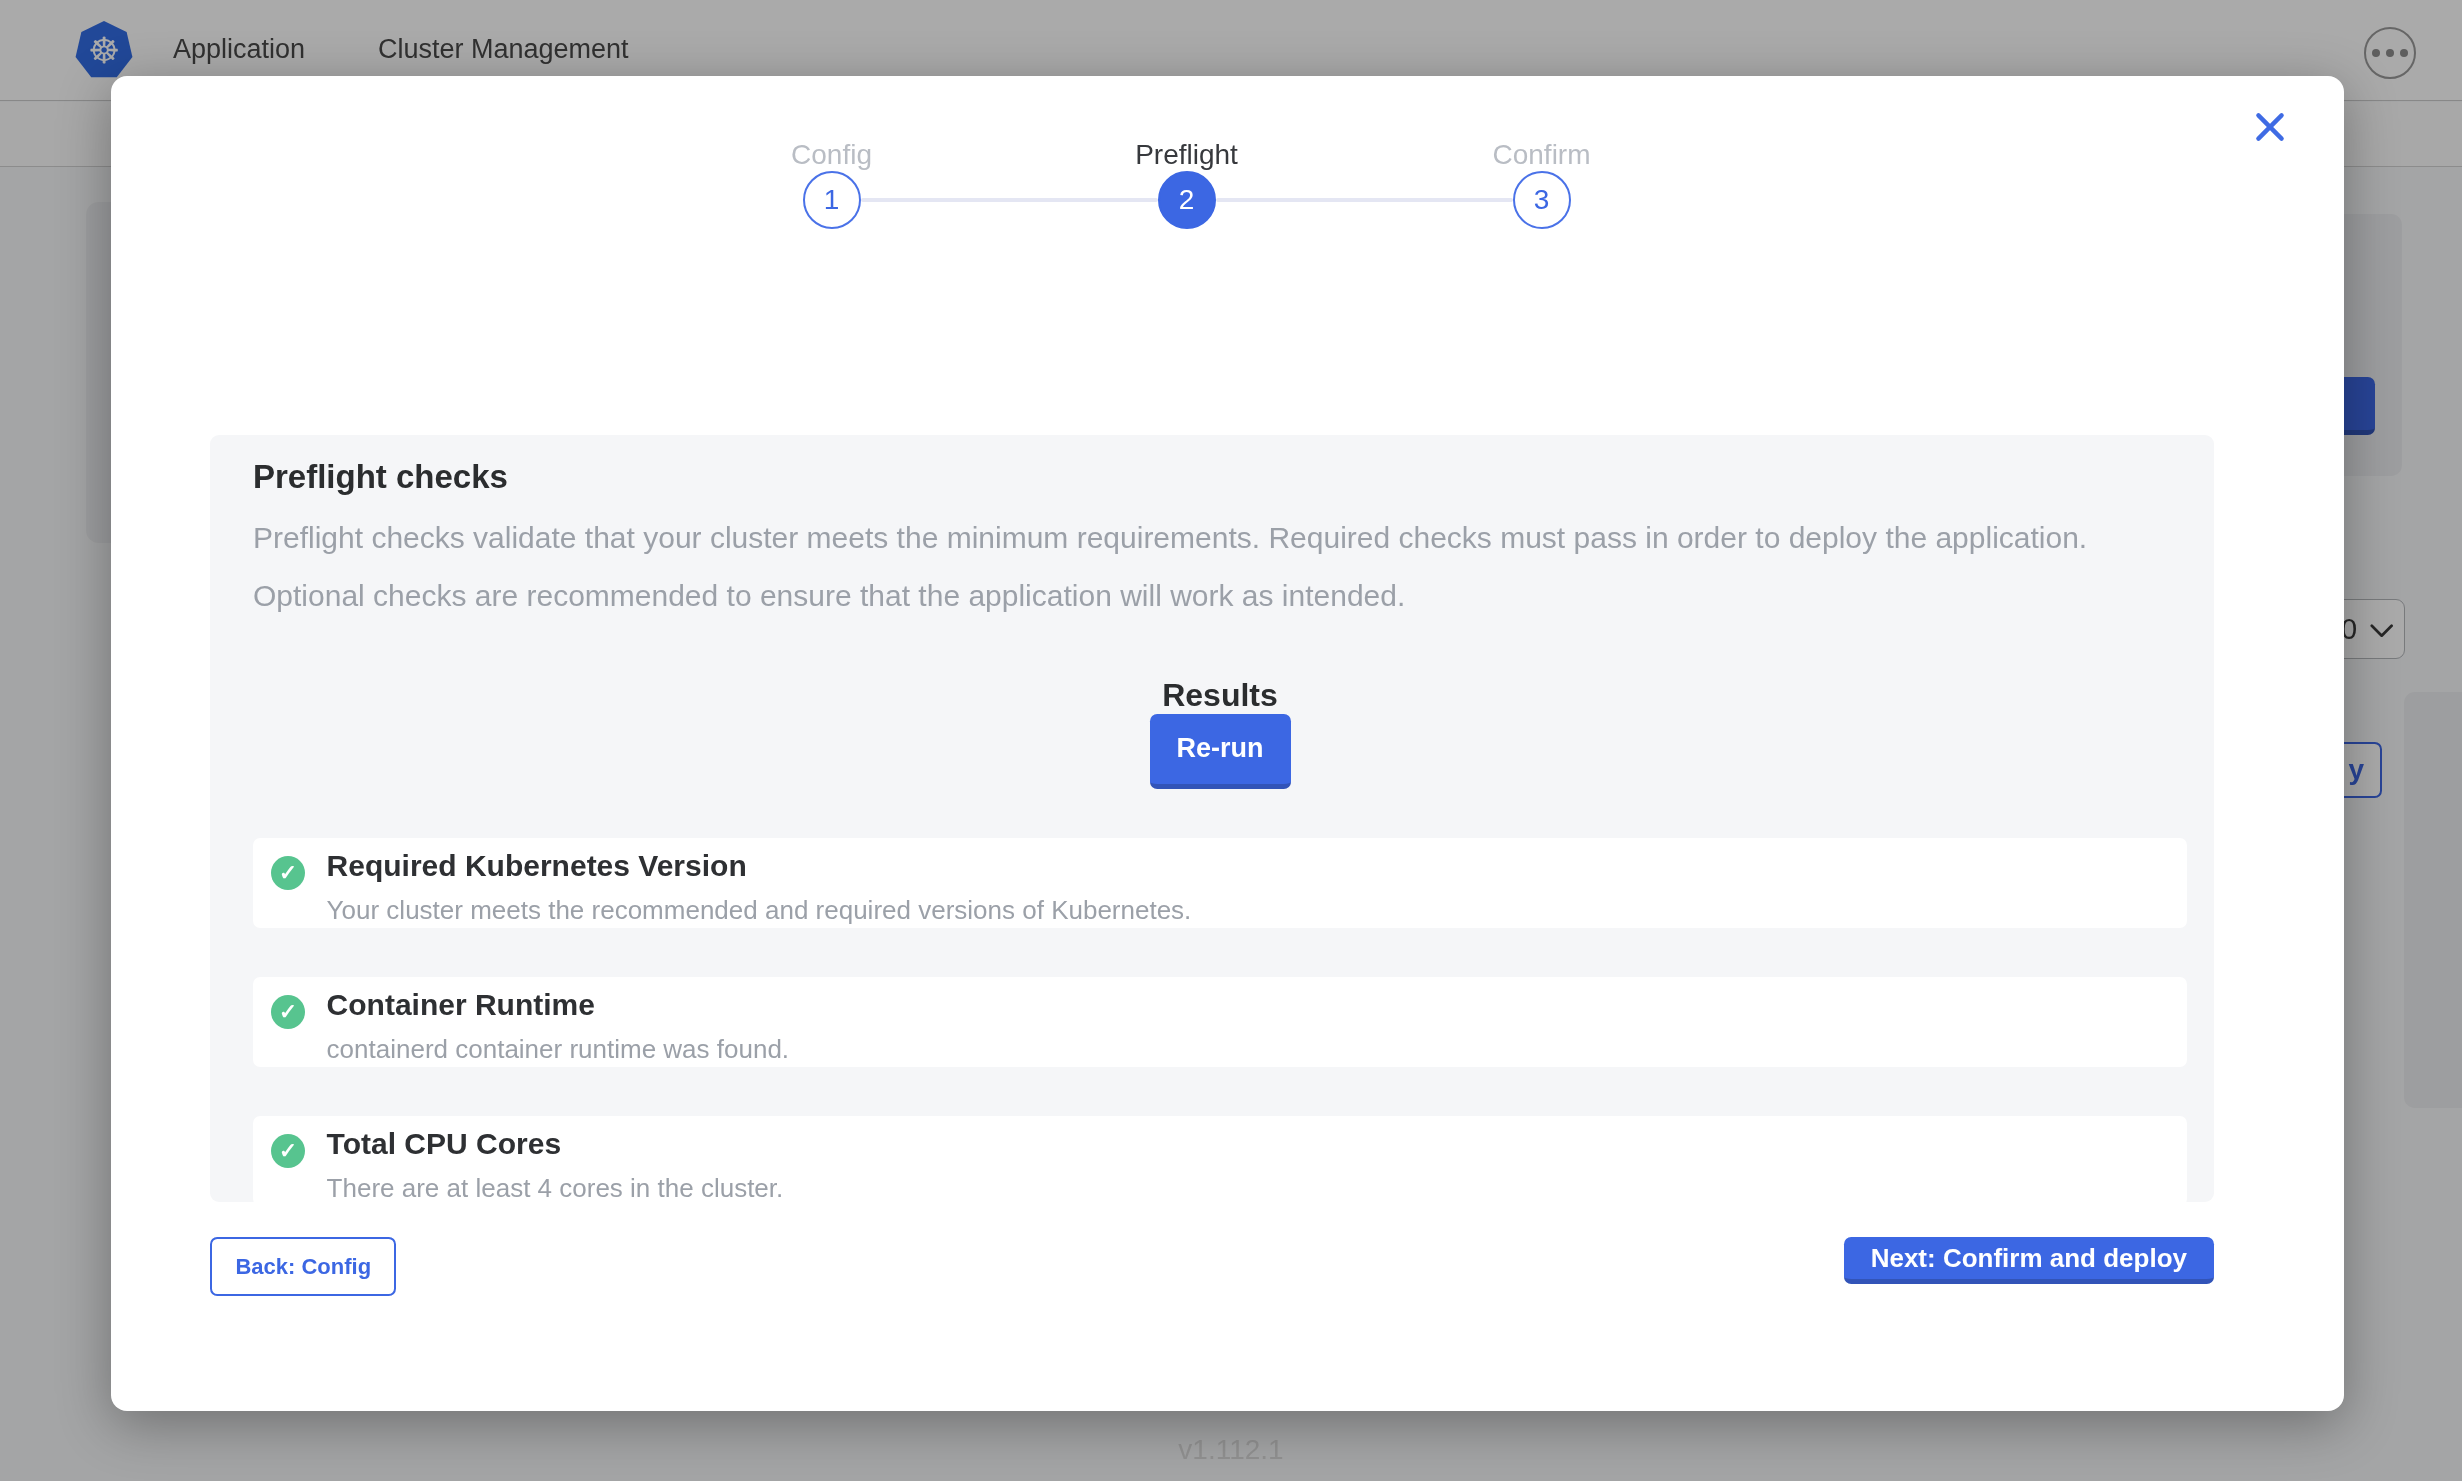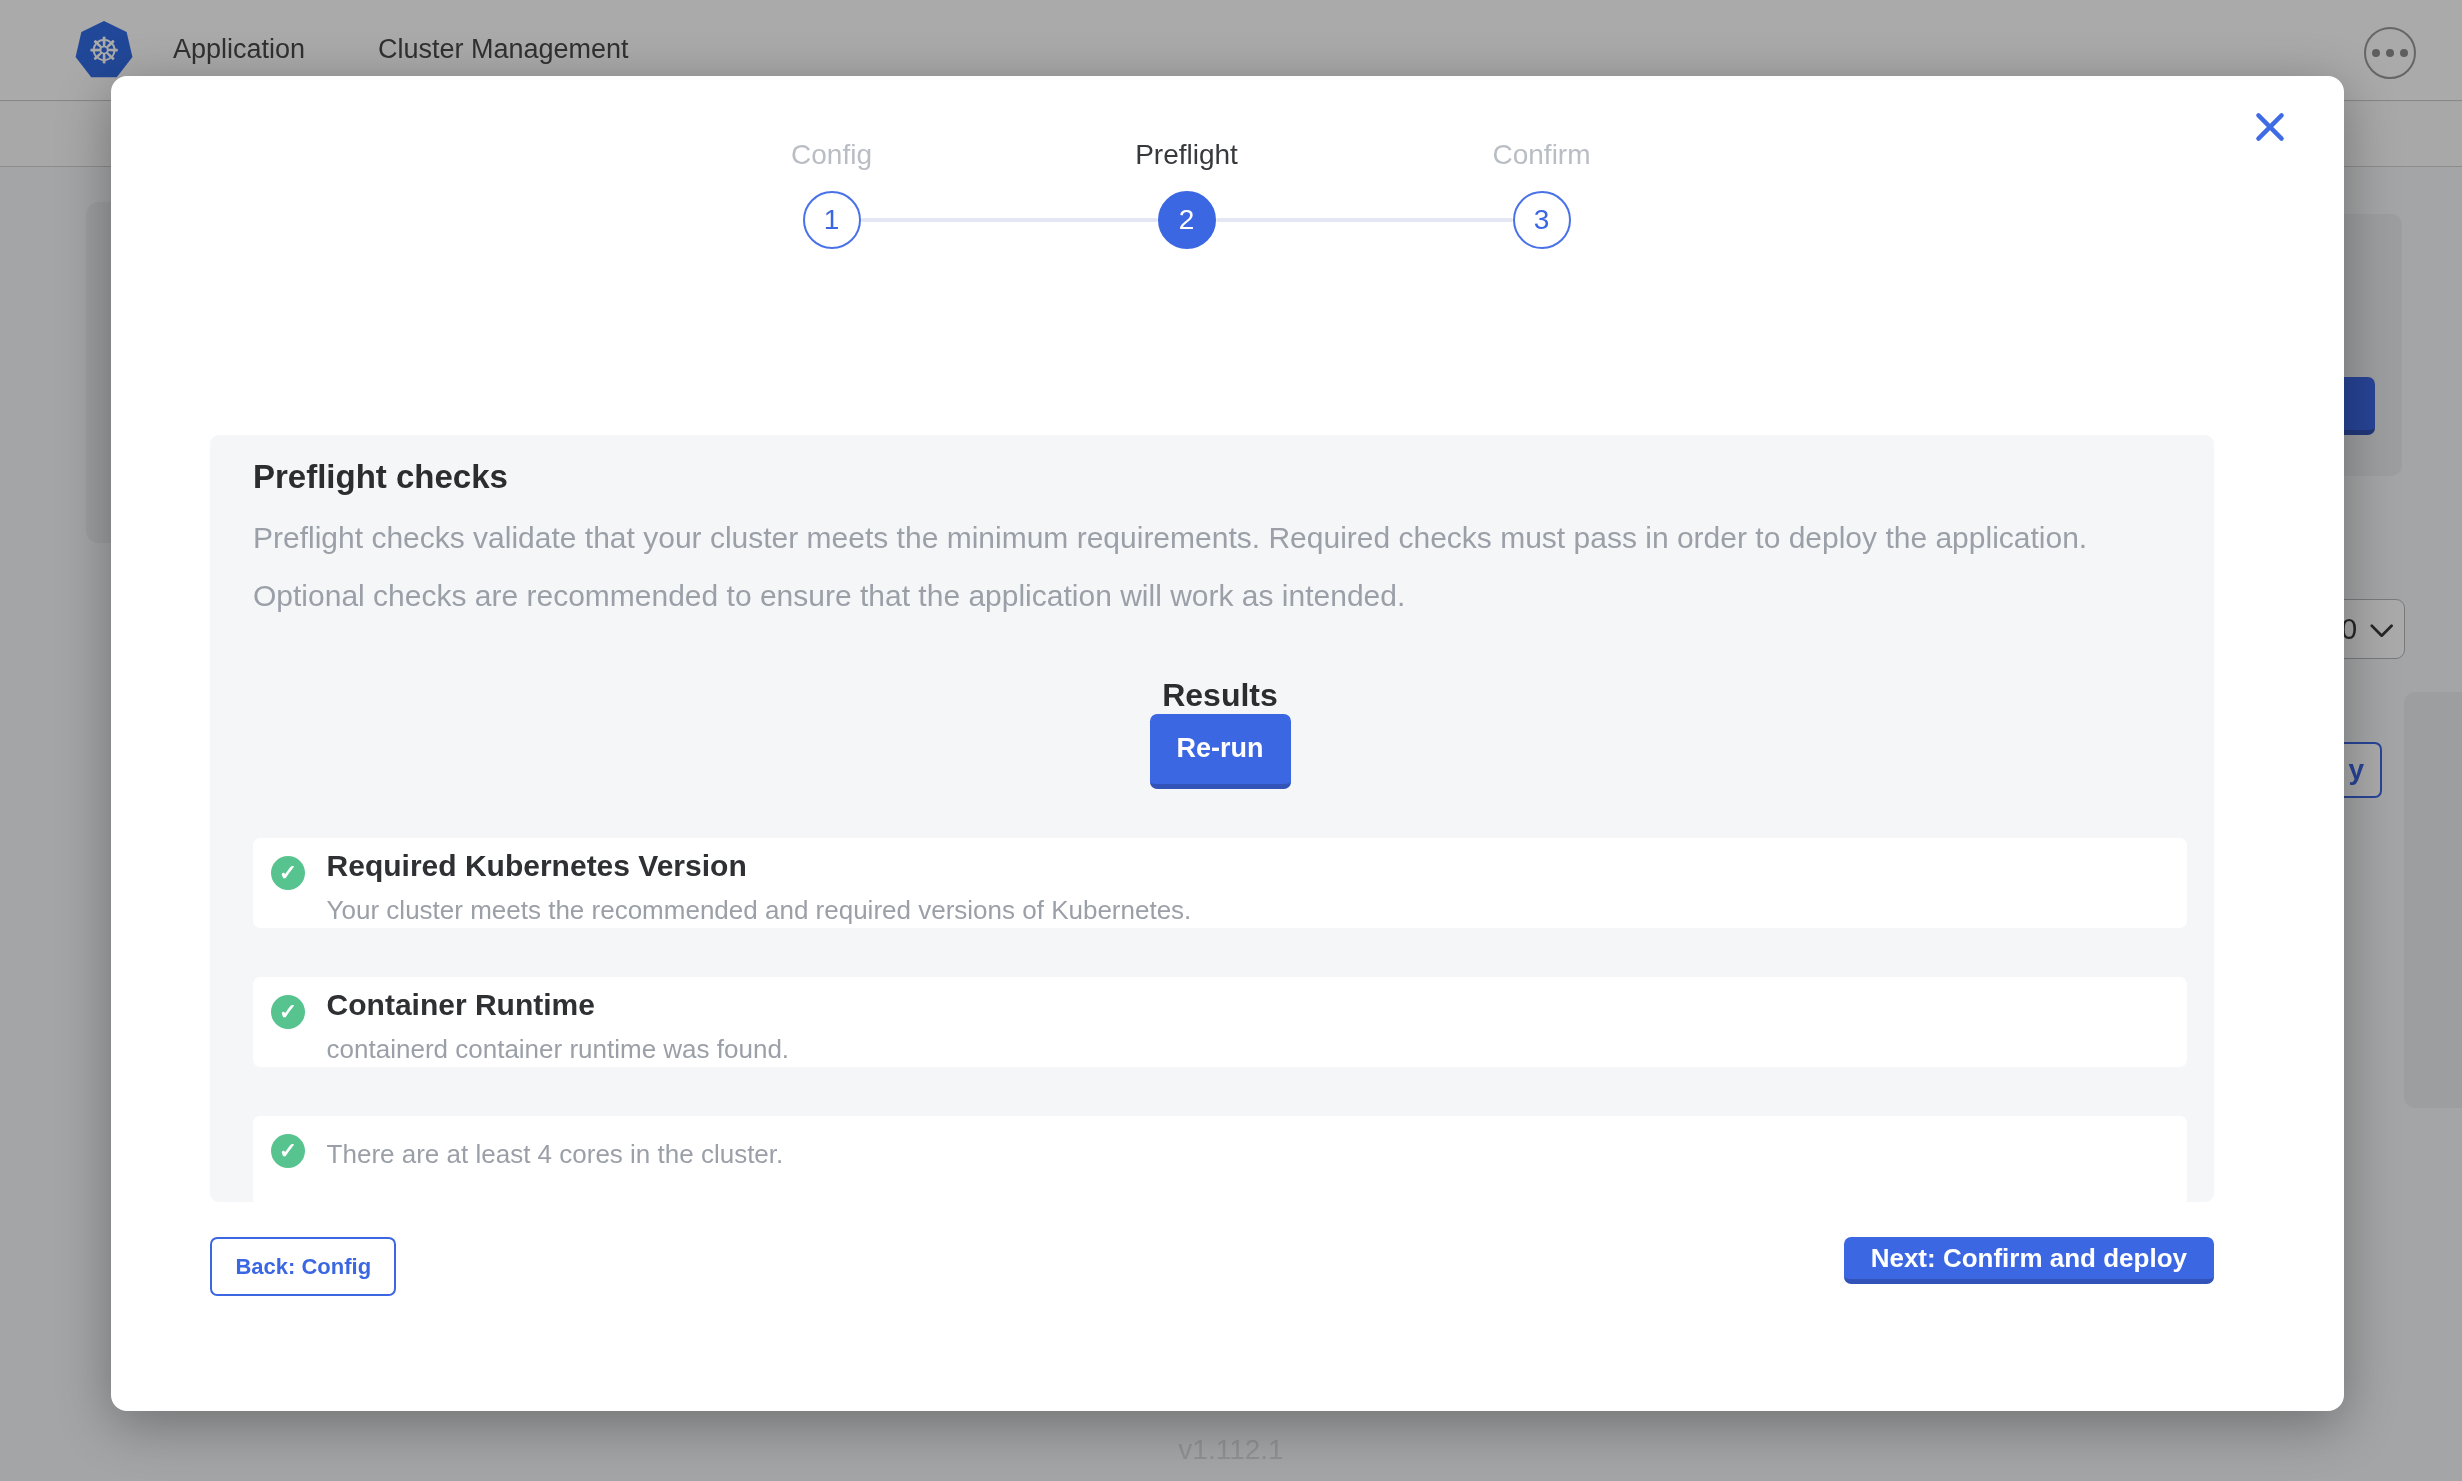--- a/index.html
+++ b/index.html
@@ -49,21 +49,21 @@
   .modal { position:absolute; left:111px; top:76px; width:2233px; height:1335px;
     background:#ffffff; border-radius:16px; z-index:10;
     box-shadow:0 12.6px 54px rgba(0,0,0,0.32); }
   .close-btn { position:absolute; top:32px; right:54px; width:40px; height:40px;
     background:none; border:none; cursor:pointer; display:flex; align-items:center; justify-content:center; }
 
   
   .stepper { display:flex; justify-content:center; align-items:flex-end;
     padding-top:63px; transform:translateX(-41px); }
   .step { display:flex; flex-direction:column; align-items:center; width:58px; }
-  .step-label { font-size:28px; color:#b9bdc4; white-space:nowrap; margin-bottom:20px; }
+  .step-label { font-size:28px; color:#b9bdc4; white-space:nowrap; }
   .step.active .step-label { color:#37393d; font-weight:500; }
   .step-circle { width:58px; height:58px; border-radius:50%; border:2.7px solid #4a72e8;
     background:#fff; color:#3c67e3; font-size:28px; display:flex; align-items:center;
     justify-content:center; }
   .step.active .step-circle { background:#3c67e3; border-color:#3c67e3; color:#fff; }
   .connector { width:297px; height:4.5px; background:#e4e6f3; border-radius:2.7px; margin-bottom:27px; }
 
   
   .panel { position:absolute; left:99px; right:130px; top:359px; height:767px;
     background:#f5f6f8; border-radius:9px; padding:0 27px 0 43px; }
@@ -190,20 +190,21 @@
         <div class="check-icon">✓</div>
         <div class="check-text">
           <div class="check-title">Container Runtime</div>
           <div class="check-detail">containerd container runtime was found.</div>
         </div>
       </div>
 
       <div class="check-card">
         <div class="check-icon">✓</div>
         <div class="check-text">
+          <div class="check-title">Total CPU Cores</div>
           <div class="check-detail">There are at least 4 cores in the cluster.</div>
         </div>
       </div>
     </div>
 
     <div class="modal-footer">
       <button class="back-btn">Back: Config</button>
       <button class="btn-primary next-btn">Next: Confirm and deploy</button>
     </div>
 

